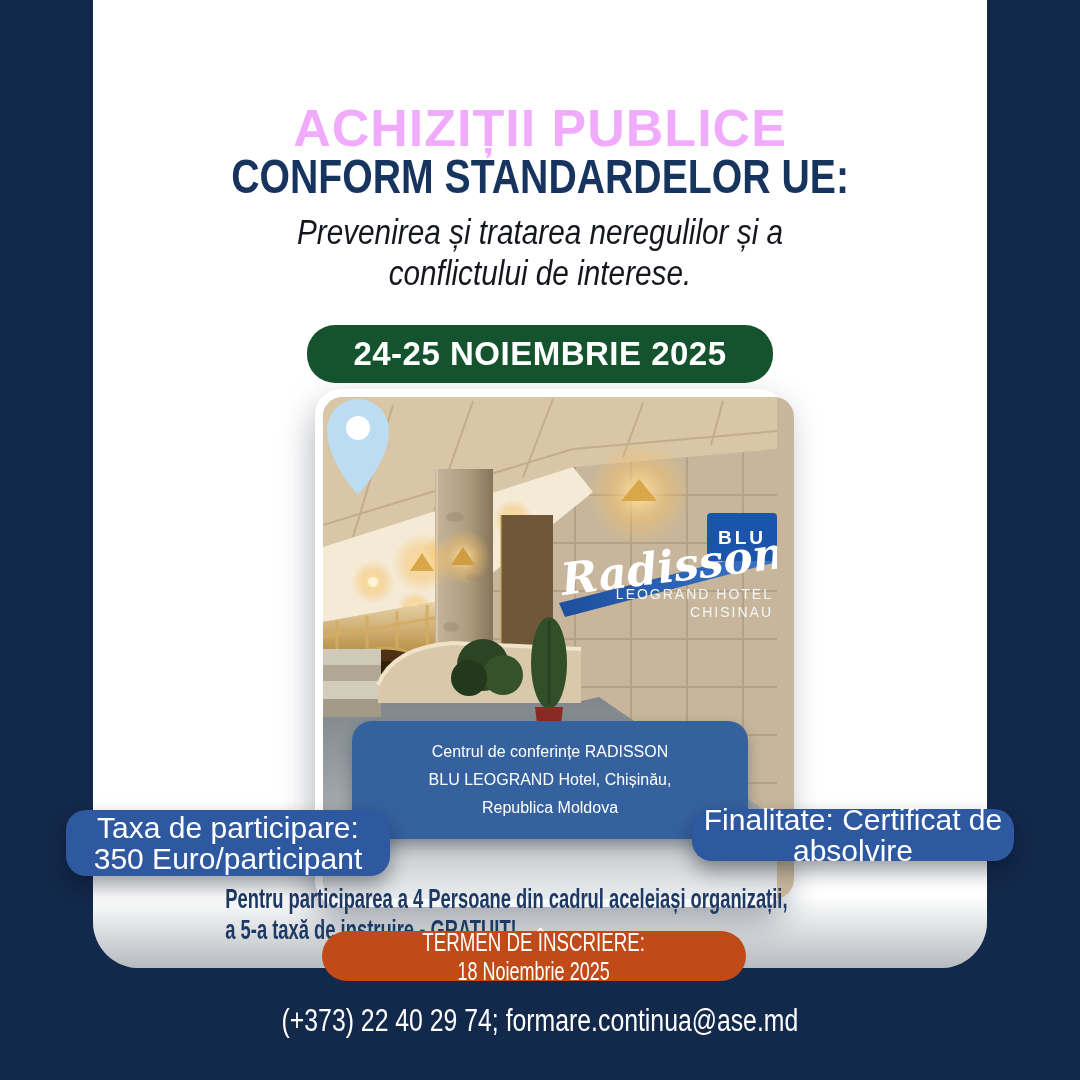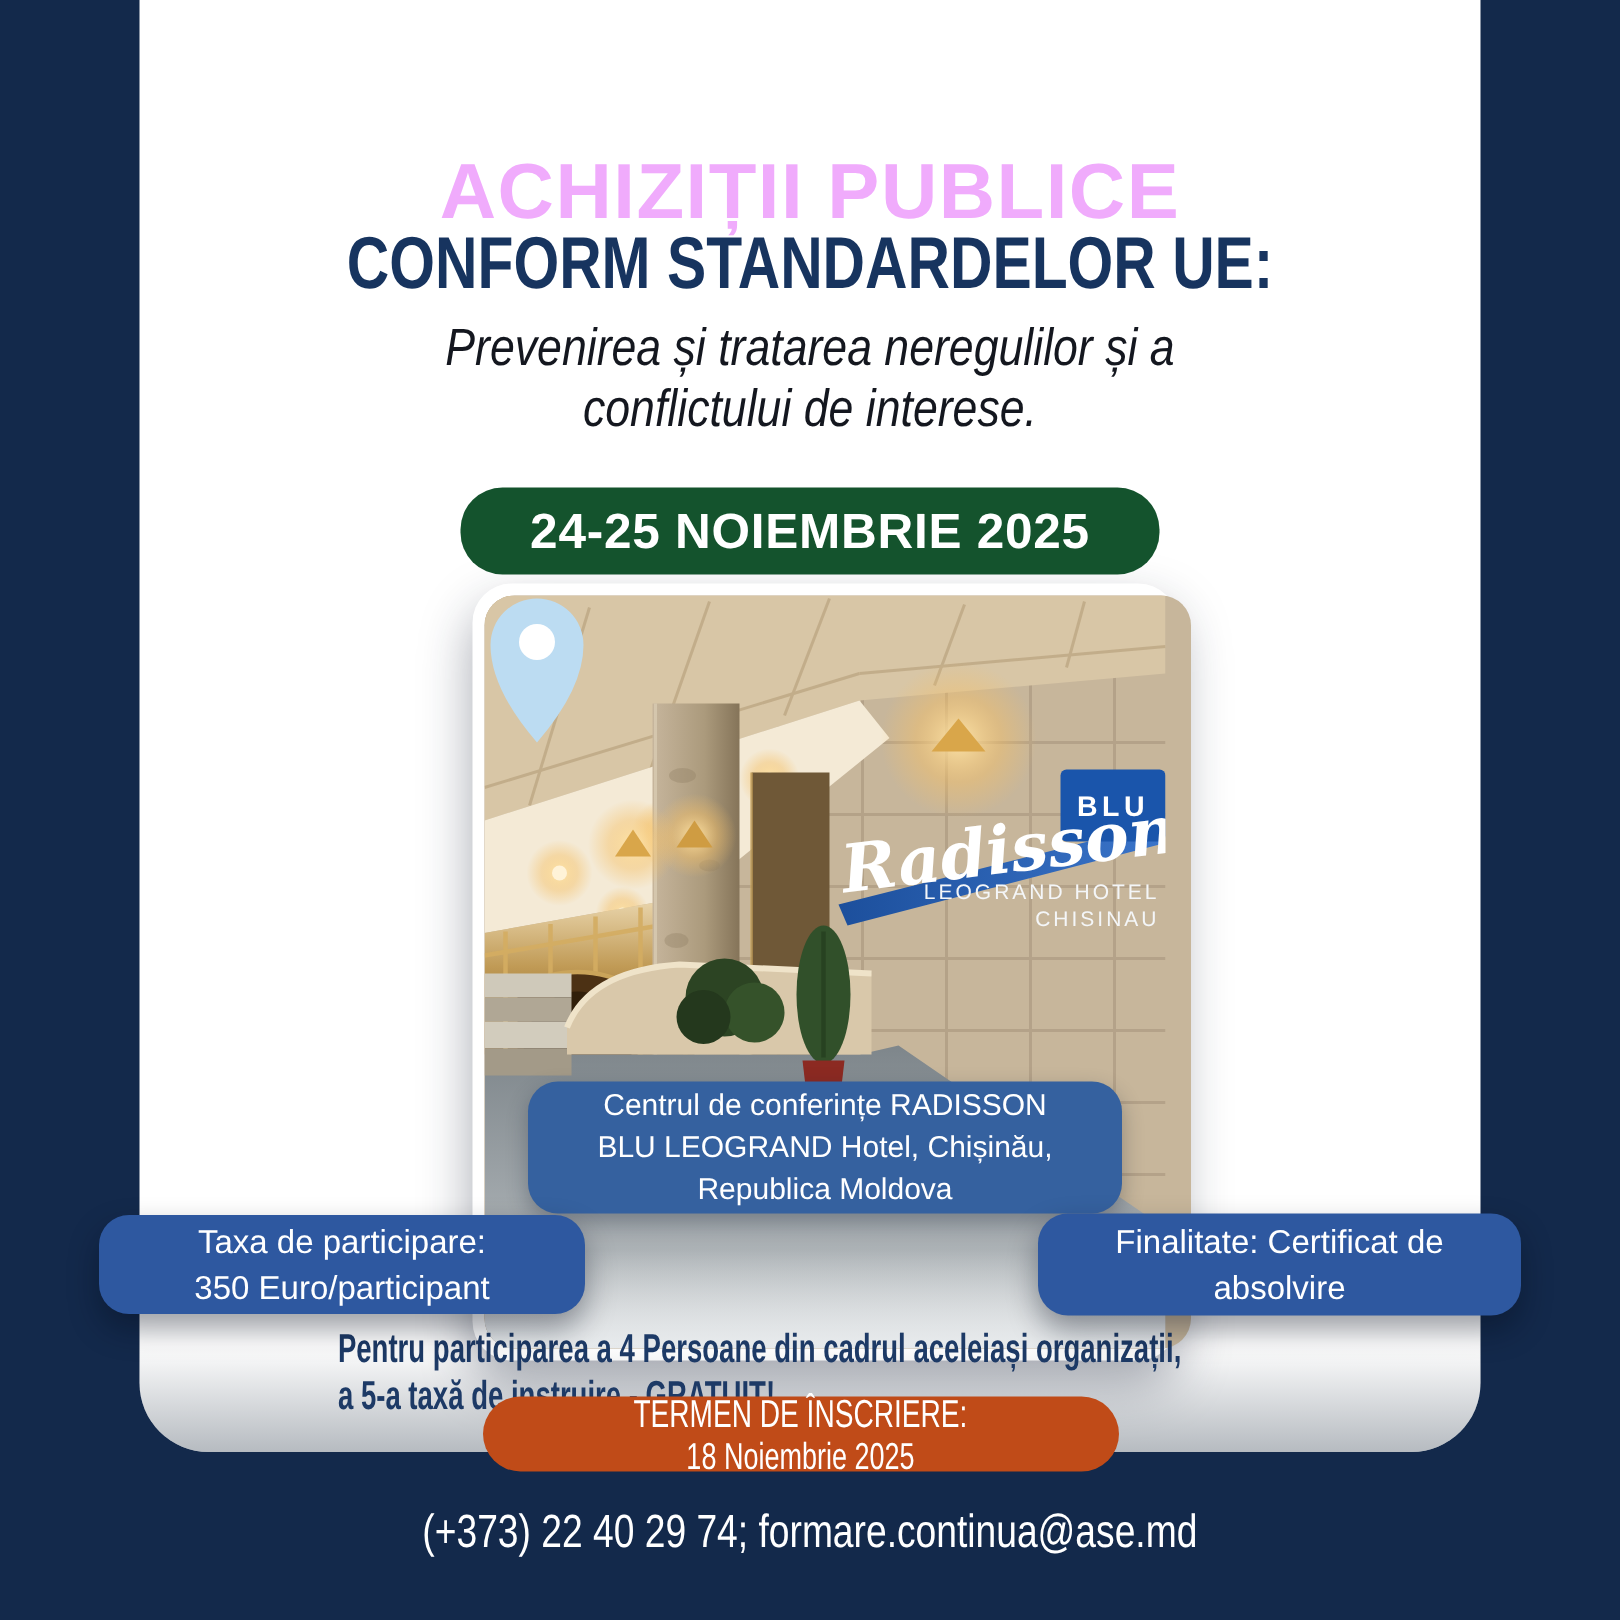--- a/index.html
+++ b/index.html
@@ -25,27 +25,27 @@
          width:466px;height:58px;background:#14532d;border-radius:28px;color:#fff;
          display:flex;align-items:center;justify-content:center;font-size:33px;font-weight:700;
          letter-spacing:.5px;}
   .photo-card{position:absolute;left:315px;top:389px;width:470px;height:518px;background:#fff;
          border-radius:26px;box-shadow:0 16px 34px rgba(25,35,55,.38);z-index:1;}
   .photo{position:absolute;left:8px;top:8px;width:454px;height:502px;border-radius:20px;
          overflow:hidden;background:#c7b69b;padding-left:17px;}
   .photo svg{position:absolute;left:0;top:0;}
   .pin{position:absolute;left:58px;top:222px;width:70px;height:102px;z-index:4;}
   .loc-badge{position:absolute;left:352px;top:721px;width:376px;z-index:5;background:#35619f;
-         border-radius:20px;color:#fff;text-align:center;font-size:20px;line-height:28px;
-         padding:2px 10px;box-shadow:0 6px 14px rgba(15,25,45,.30);}
+         border-radius:20px;color:#fff;text-align:center;font-size:16px;line-height:28px;
+         padding:17px 10px;box-shadow:0 6px 14px rgba(15,25,45,.30);}
   .side-badge{position:absolute;background:#2e58a0;color:#fff;border-radius:20px;z-index:5;
          display:flex;align-items:center;justify-content:center;text-align:center;
-         font-size:22px;line-height:31px;box-shadow:0 10px 20px rgba(5,12,28,.40);}
+         font-size:30px;line-height:31px;box-shadow:0 10px 20px rgba(5,12,28,.40);}
   .badge-left{left:66px;top:810px;width:324px;height:66px;}
-  .badge-right{left:692px;top:809px;width:322px;height:68px;}
+  .badge-right{left:692px;top:809px;width:322px;height:52px;}
   .promo{position:absolute;left:93px;top:884px;width:894px;text-align:left;z-index:3;
          color:#1d3a66;font-weight:700;font-size:27px;line-height:31px;}
   .deadline{position:absolute;left:322px;top:931px;width:424px;height:50px;background:#c04b18;
          border-radius:26px;color:#fff;z-index:6;display:flex;flex-direction:column;
          align-items:center;justify-content:center;}
   .deadline .l1{font-size:26px;font-weight:400;line-height:30px;white-space:nowrap;}
   .deadline .l2{font-size:25px;font-weight:400;line-height:28px;white-space:nowrap;}
   .contacts{position:absolute;left:0;top:1001px;width:1080px;text-align:center;color:#ffffff;
          font-size:31px;line-height:39px;z-index:3;}
   .contacts div{white-space:nowrap;}

